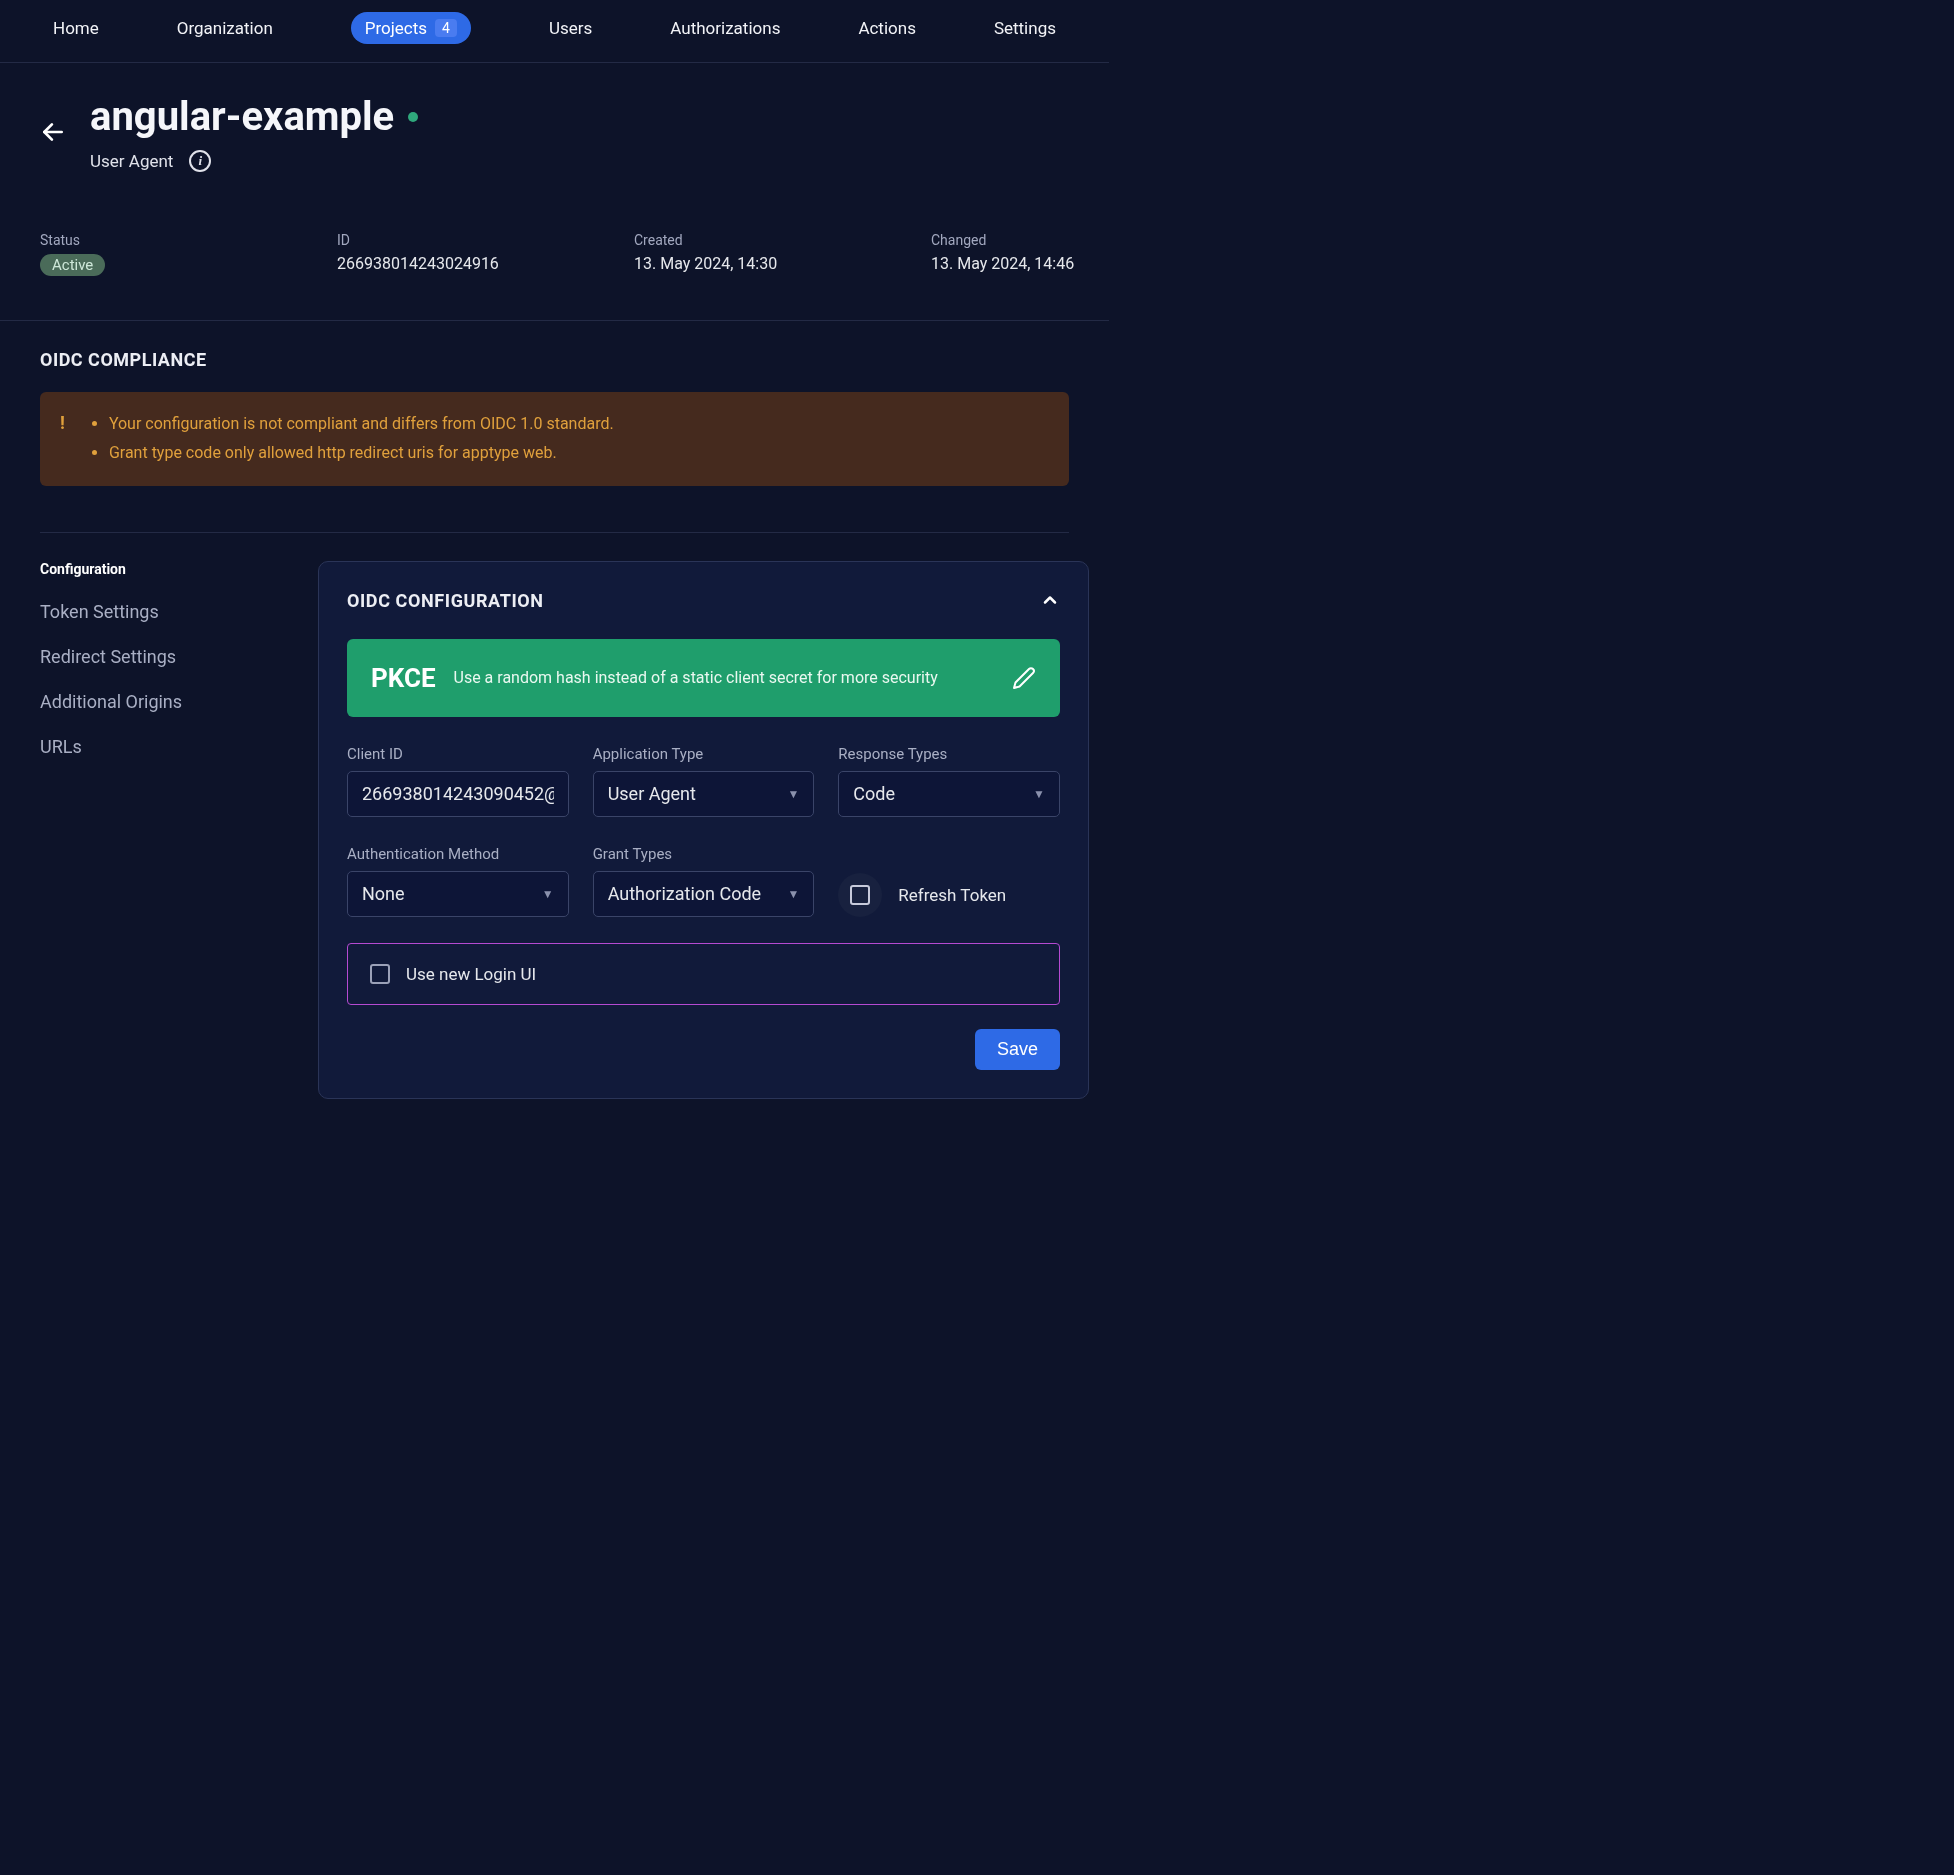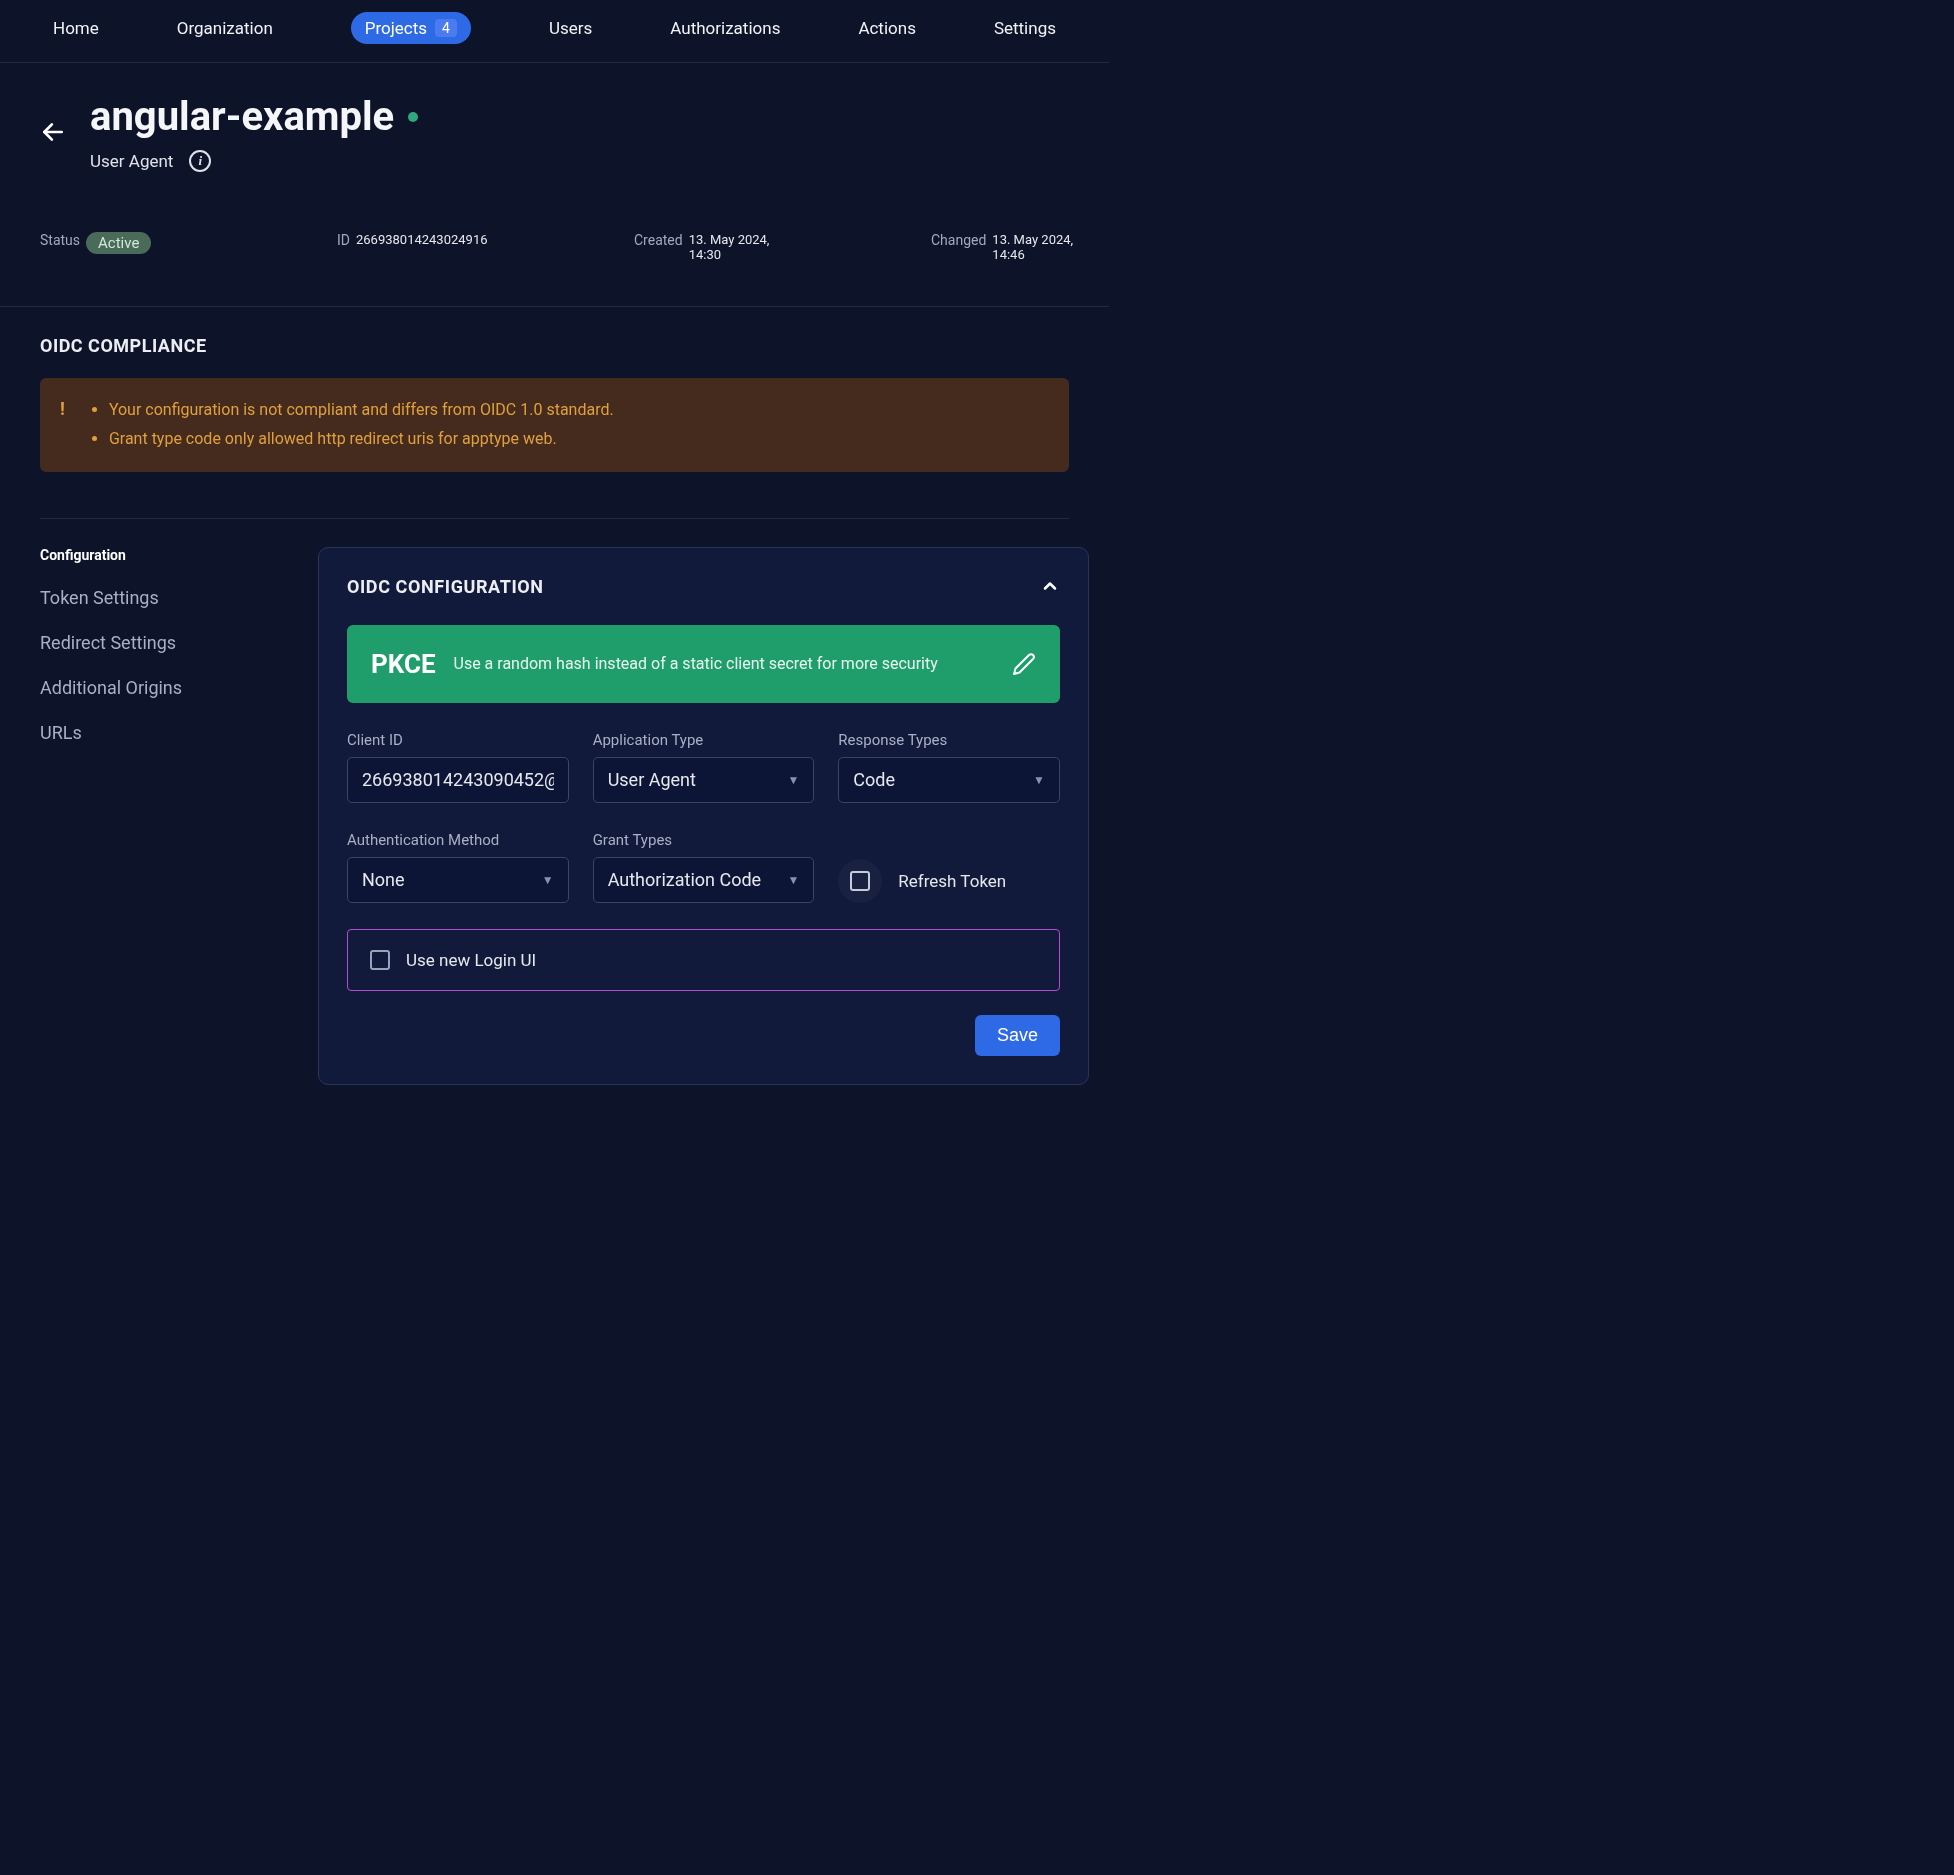--- a/index.html
+++ b/index.html
@@ -47,23 +47,23 @@
   .header-top { display:flex; align-items:flex-start; gap:24px; }
   .back-btn { color:#fff; font-size:28px; cursor:pointer; margin-top:26px; }
   .title-row { display:flex; align-items:center; gap:14px; }
   .title { font-size:40px; font-weight:700; color:#f5f6fa; }
   .status-dot { width:10px; height:10px; border-radius:50%; background:#2fa87c; display:inline-block; }
   .subtitle-row { display:flex; align-items:center; gap:16px; margin-top:10px; }
   .subtitle { color:#e0e2ea; font-size:17px; }
   .info-icon { display:inline-flex; width:22px; height:22px; border:2px solid #e0e2ea; border-radius:50%; align-items:center; justify-content:center; font-size:13px; font-weight:600; color:#e0e2ea; font-style: italic; font-family: Georgia, serif; }
   
   .meta-row { display:flex; gap:139px; padding:30px 40px 44px 40px; }
-  .meta-col { display:flex; flex-direction:row; gap:6px; min-width:158px; }
+  .meta-col { display:flex; flex-direction:column; gap:6px; min-width:158px; }
   .meta-label { color:#a2a8bf; font-size:14px; }
-  .meta-value { color:#e6e8ec; font-size:13px; }
+  .meta-value { color:#e6e8ec; font-size:16px; }
   .status-pill { background:#4a6b59; color:#cee8d9; padding:2px 12px; border-radius:12px; font-size:15px; align-self:flex-start; }
   
   .divider { height:1px; background:#232a45; margin:0; }
   
   .compliance { padding:28px 40px 18px 40px; }
   .section-title { font-size:18px; font-weight:700; letter-spacing:0.5px; color:#eceef4; margin-bottom:22px; }
   .warning-box {
     background:#452a1e;
     border-radius:6px;
     padding:18px 24px 18px 20px;

